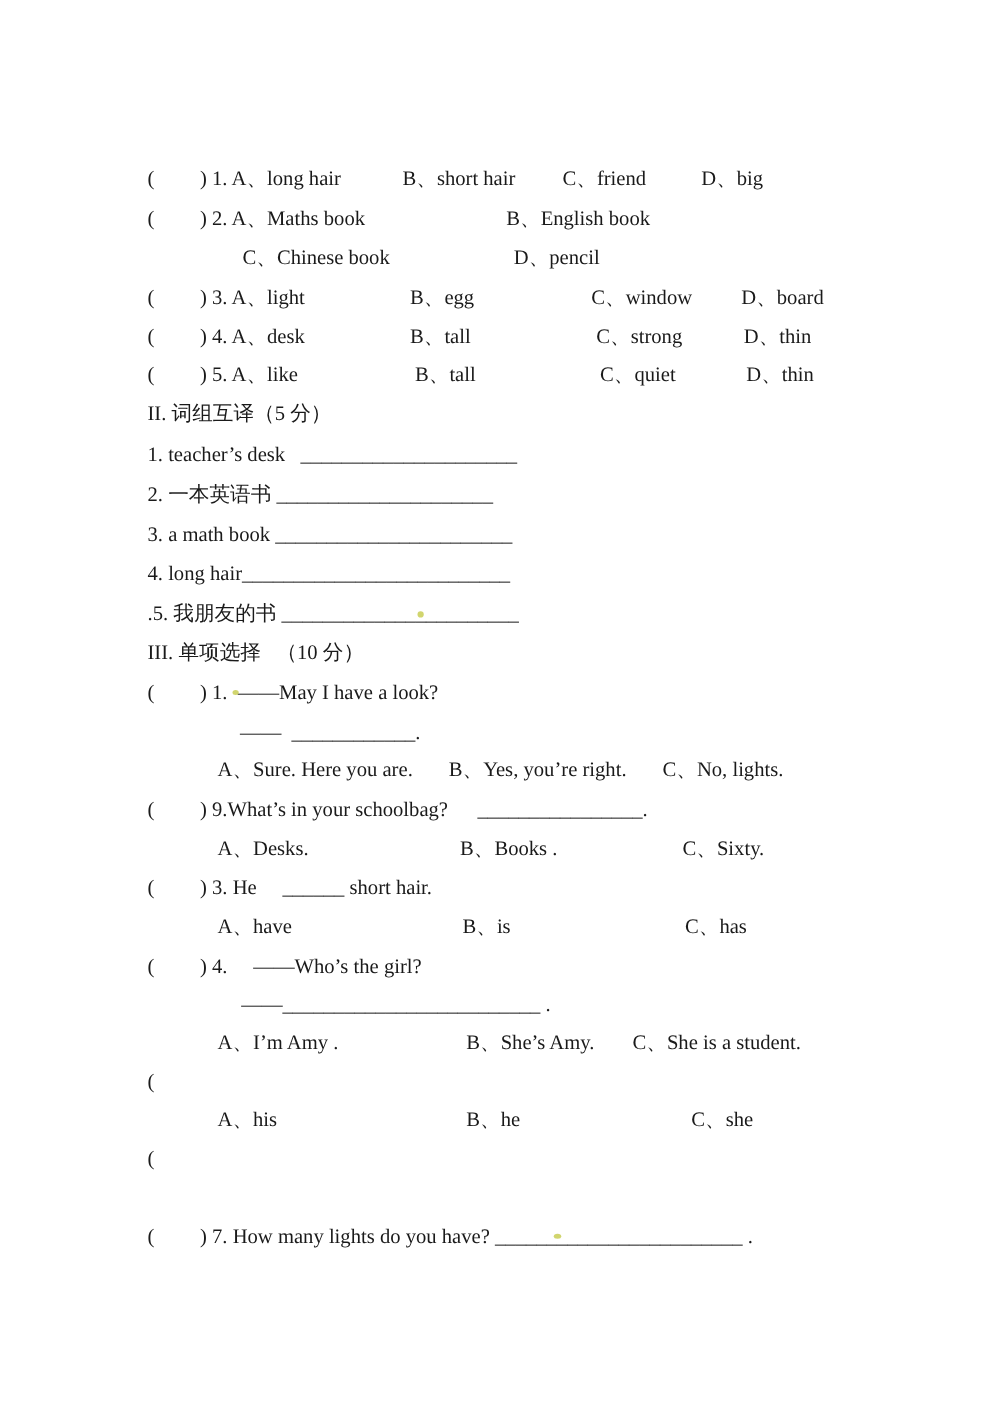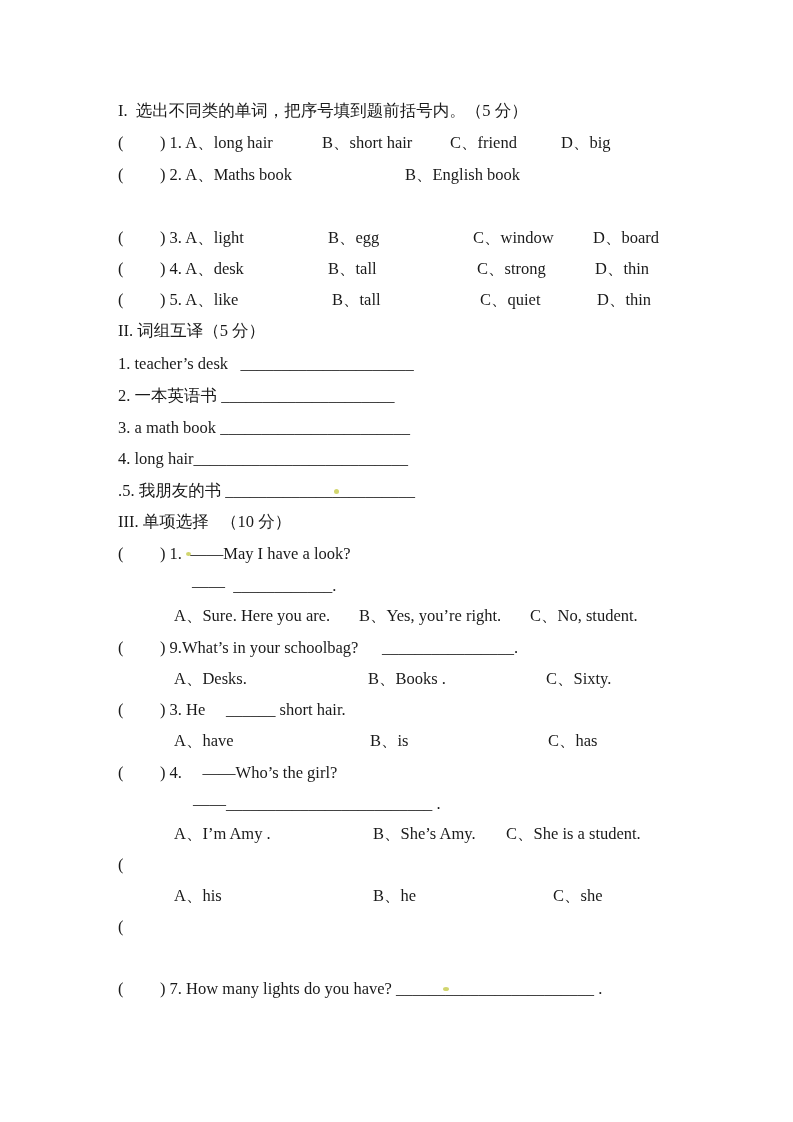--- a/index.html
+++ b/index.html
@@ -32,38 +32,39 @@
     background: #c9ce55;
     border-radius: 50%;
     opacity: 0.85;
   }
 </style>
 </head>
 <body>
 
 <div class="page">
 
-  <div class="line" style="top:99px">
-    <span class="seg" style="left:118px">I.&nbsp; 选出不同类的单词，把序号填到题前括号内。（5 分）</span>
-  </div>
 
   <div class="line" style="top:131px">
     <span class="seg" style="left:118px">(</span>
     <span class="seg" style="left:160px">) 1. A、long hair</span>
     <span class="seg" style="left:322px">B、short hair</span>
     <span class="seg" style="left:450px">C、friend</span>
     <span class="seg" style="left:561px">D、big</span>
   </div>
 
   <div class="line" style="top:163px">
     <span class="seg" style="left:118px">(</span>
     <span class="seg" style="left:160px">) 2. A、Maths book</span>
     <span class="seg" style="left:405px">B、English book</span>
   </div>
 
+  <div class="line" style="top:194px">
+    <span class="seg" style="left:194px">C、Chinese book</span>
+    <span class="seg" style="left:411px">D、pencil</span>
+  </div>
 
   <div class="line" style="top:226px">
     <span class="seg" style="left:118px">(</span>
     <span class="seg" style="left:160px">) 3. A、light</span>
     <span class="seg" style="left:328px">B、egg</span>
     <span class="seg" style="left:473px">C、window</span>
     <span class="seg" style="left:593px">D、board</span>
   </div>
 
   <div class="line" style="top:257px">
@@ -109,21 +110,21 @@
   <div class="line" style="top:542px">
     <span class="seg" style="left:118px">(</span>
     <span class="seg" style="left:160px">) 1.&nbsp;&nbsp;——May I have a look?</span>
   </div>
   <div class="line" style="top:574px">
     <span class="seg" style="left:192px">——&nbsp;&nbsp;____________.</span>
   </div>
   <div class="line" style="top:604px">
     <span class="seg" style="left:174px">A、Sure. Here you are.</span>
     <span class="seg" style="left:359px">B、Yes, you’re right.</span>
-    <span class="seg" style="left:530px">C、No, student.</span>
+    <span class="seg" style="left:530px">C、No, lights.</span>
   </div>
 
   <div class="line" style="top:636px">
     <span class="seg" style="left:118px">(</span>
     <span class="seg" style="left:160px">) 9.What’s in your schoolbag?</span>
     <span class="seg" style="left:382px">________________.</span>
   </div>
   <div class="line" style="top:667px">
     <span class="seg" style="left:174px">A、Desks.</span>
     <span class="seg" style="left:368px">B、Books .</span>

